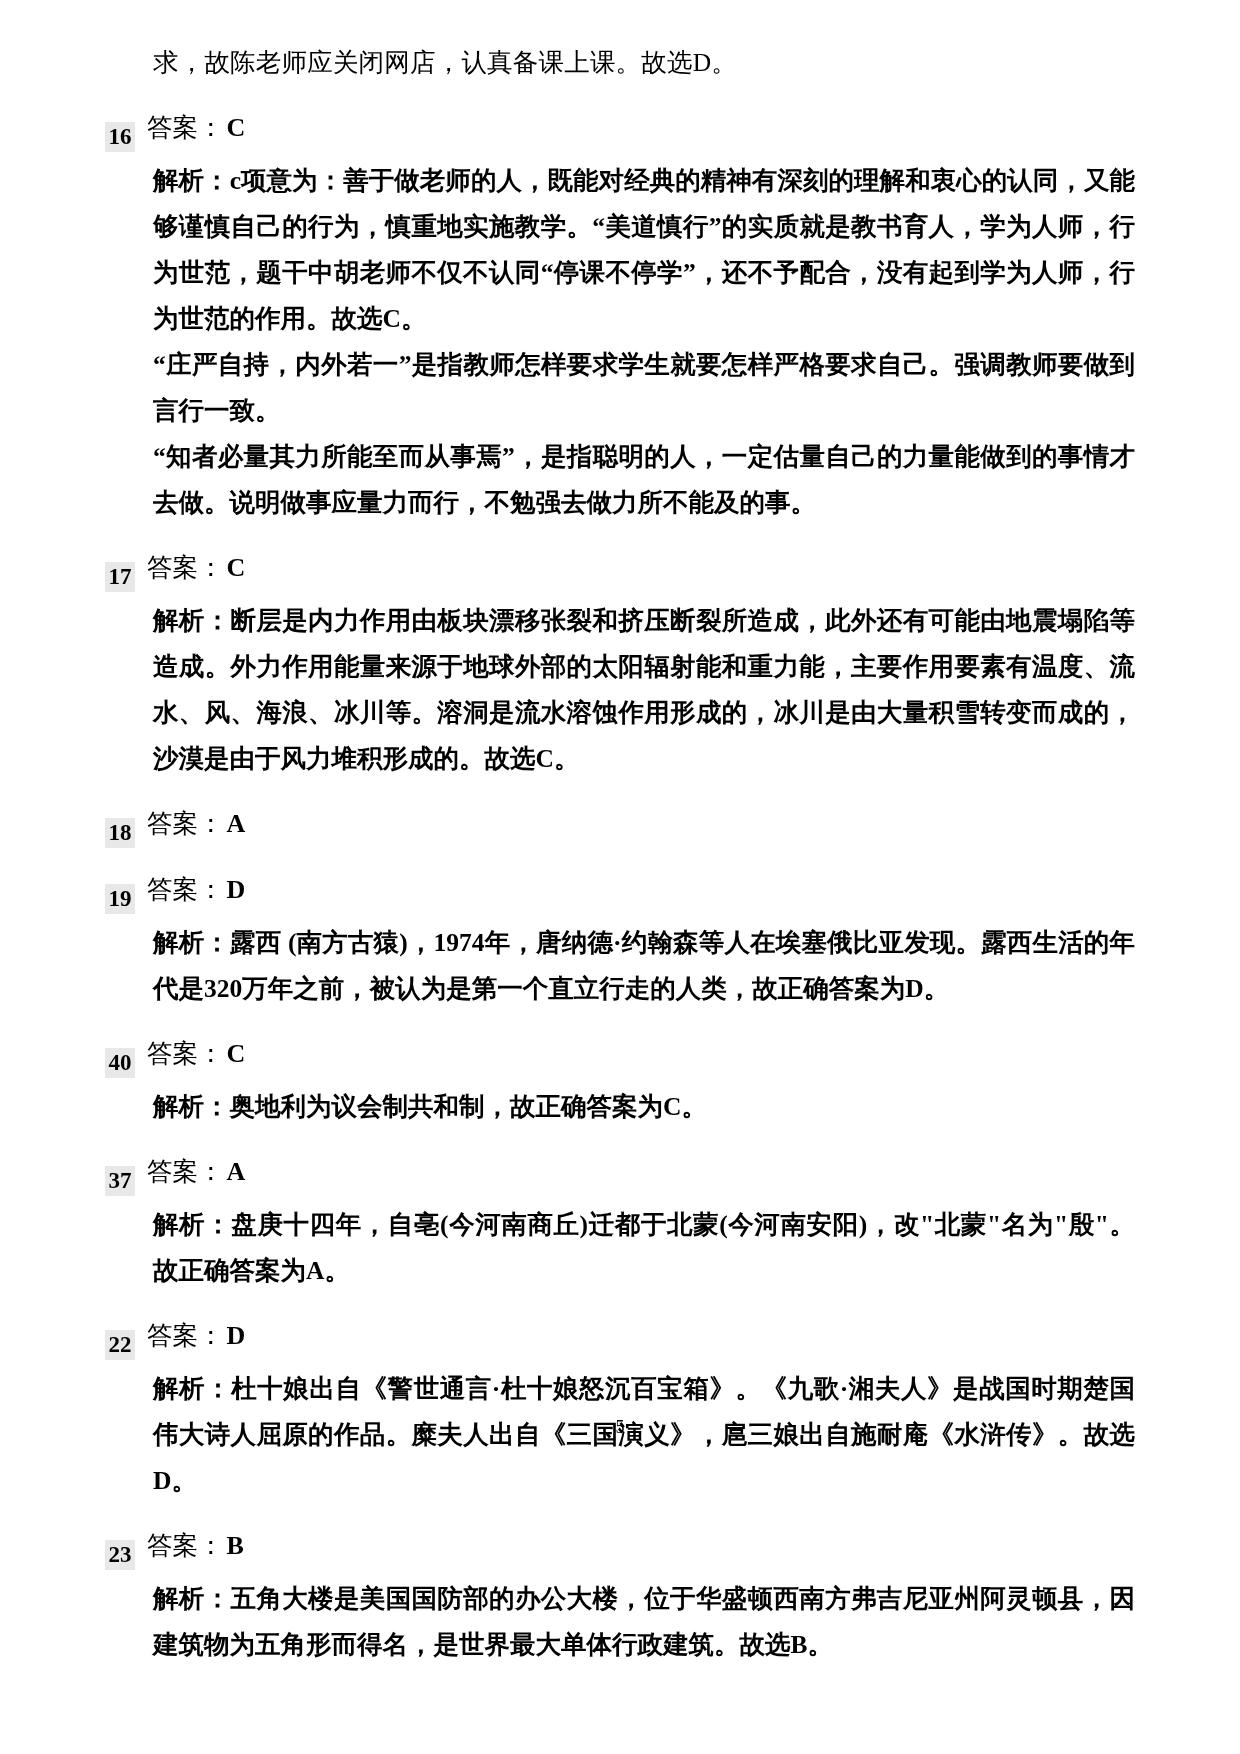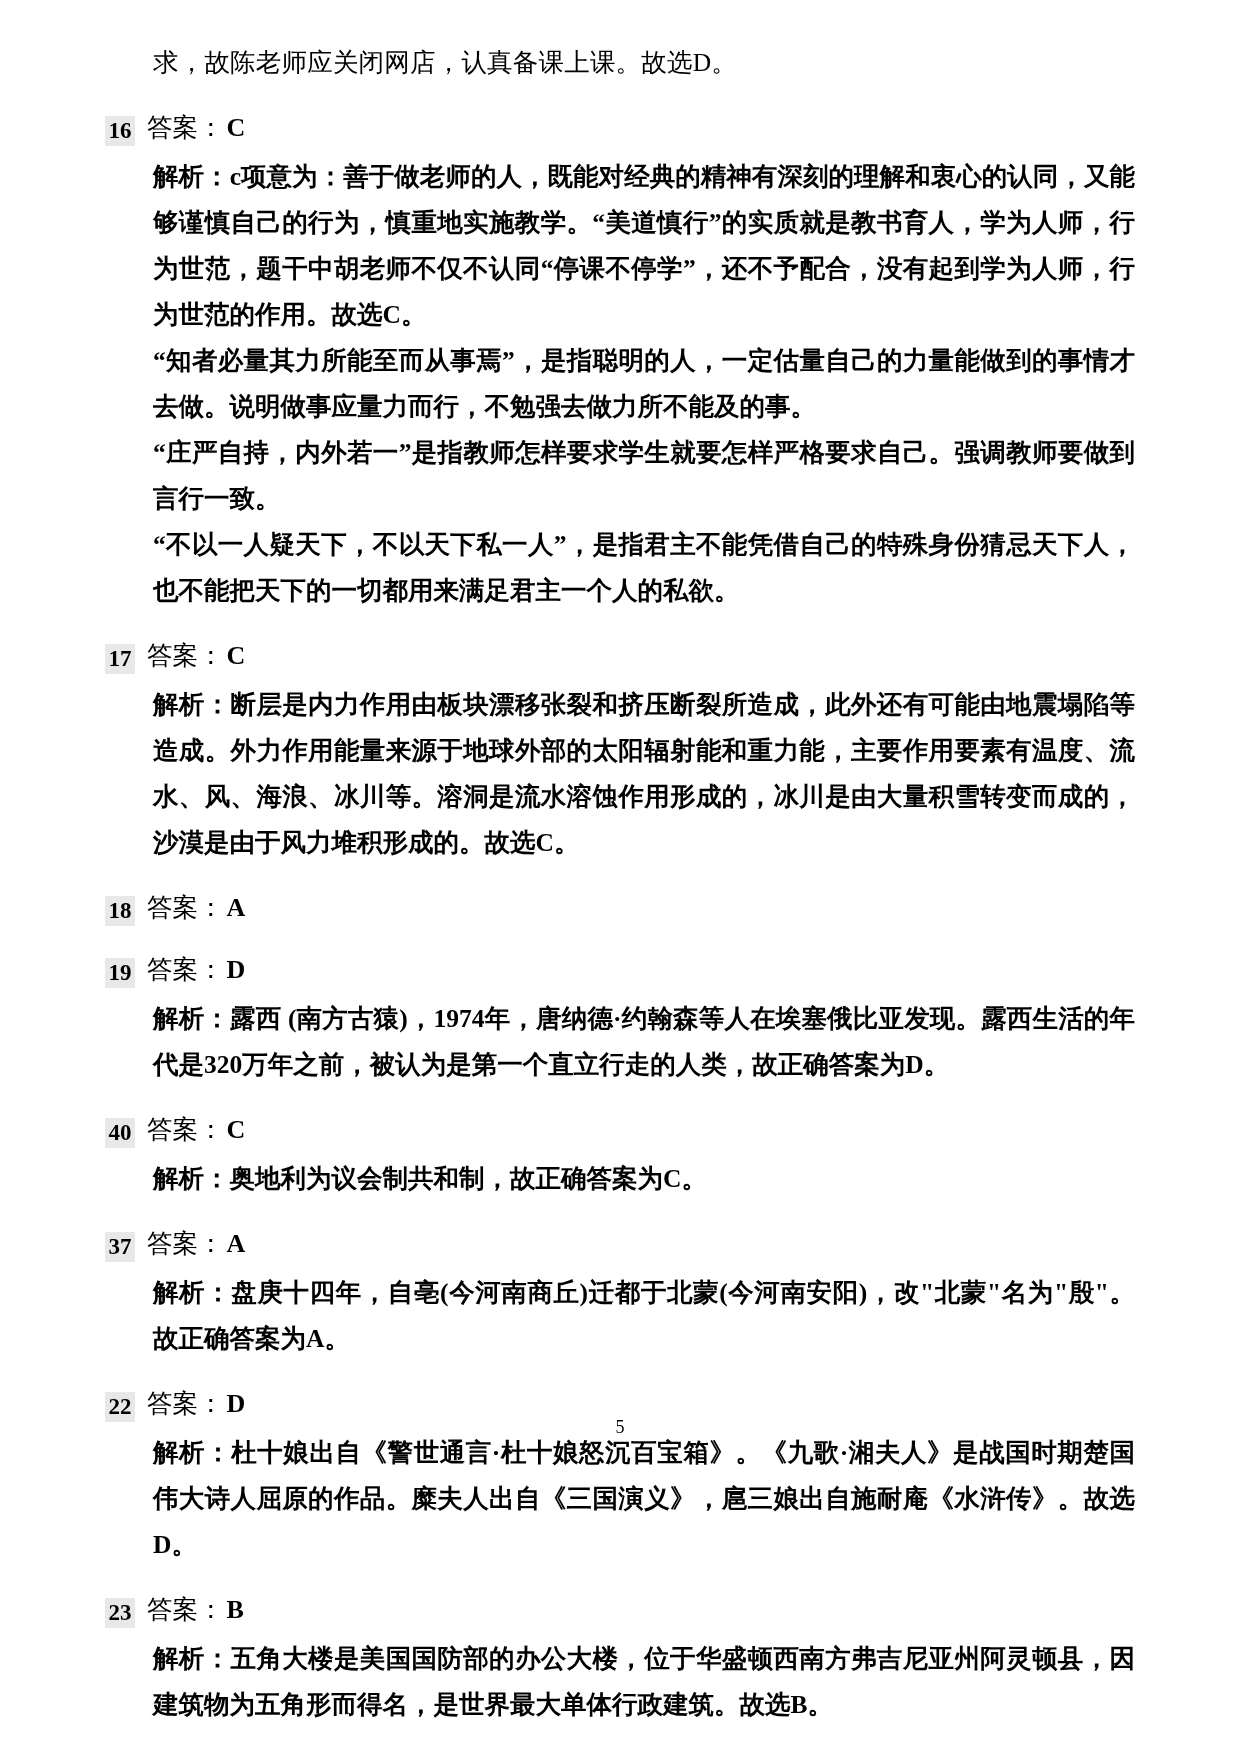--- a/index.html
+++ b/index.html
@@ -48,21 +48,21 @@
     min-width: 30px;
     height: 30px;
     line-height: 30px;
     background: #e8e8e8;
     color: #000;
     font-family: "Liberation Serif", "DejaVu Serif", serif;
     font-weight: bold;
     font-size: 23px;
     text-align: center;
     margin-right: 12px;
-    margin-top: 8px;
+    margin-top: 14px;
     padding: 0 2px;
     box-sizing: border-box;
   }
 
   .anstext {
     font-size: 25.5px;
     line-height: 40px;
     font-weight: normal;
   }
   .anstext .ans-letter {
@@ -104,23 +104,22 @@
   <div class="lead-para">求，故陈老师应关闭网店，认真备课上课。故选D。</div>
 
   <div id="questions-root">
       <div class="qblock">
         <div class="ansline">
           <span class="qnum">16</span>
           <span class="anstext"><span>答案：</span><span class="ans-letter">C</span></span>
         </div>
         <div class="explain">
           <p>解析：c项意为：善于做老师的人，既能对经典的精神有深刻的理解和衷心的认同，又能够谨慎自己的行为，慎重地实施教学。“美道慎行”的实质就是教书育人，学为人师，行为世范，题干中胡老师不仅不认同“停课不停学”，还不予配合，没有起到学为人师，行为世范的作用。故选C。</p>
+          <p>“庄严自持，内外若一”是指教师怎样要求学生就要怎样严格要求自己。强调教师要做到言行一致。</p>
           <p>“知者必量其力所能至而从事焉”，是指聪明的人，一定估量自己的力量能做到的事情才去做。说明做事应量力而行，不勉强去做力所不能及的事。</p>
-          <p>“庄严自持，内外若一”是指教师怎样要求学生就要怎样严格要求自己。强调教师要做到言行一致。</p>
-          <p>“不以一人疑天下，不以天下私一人”，是指君主不能凭借自己的特殊身份猜忌天下人，也不能把天下的一切都用来满足君主一个人的私欲。</p>
         </div>
       </div>
       <div class="qblock">
         <div class="ansline">
           <span class="qnum">17</span>
           <span class="anstext"><span>答案：</span><span class="ans-letter">C</span></span>
         </div>
         <div class="explain">
           <p>解析：断层是内力作用由板块漂移张裂和挤压断裂所造成，此外还有可能由地震塌陷等造成。外力作用能量来源于地球外部的太阳辐射能和重力能，主要作用要素有温度、流水、风、海浪、冰川等。溶洞是流水溶蚀作用形成的，冰川是由大量积雪转变而成的，沙漠是由于风力堆积形成的。故选C。</p>
         </div>

